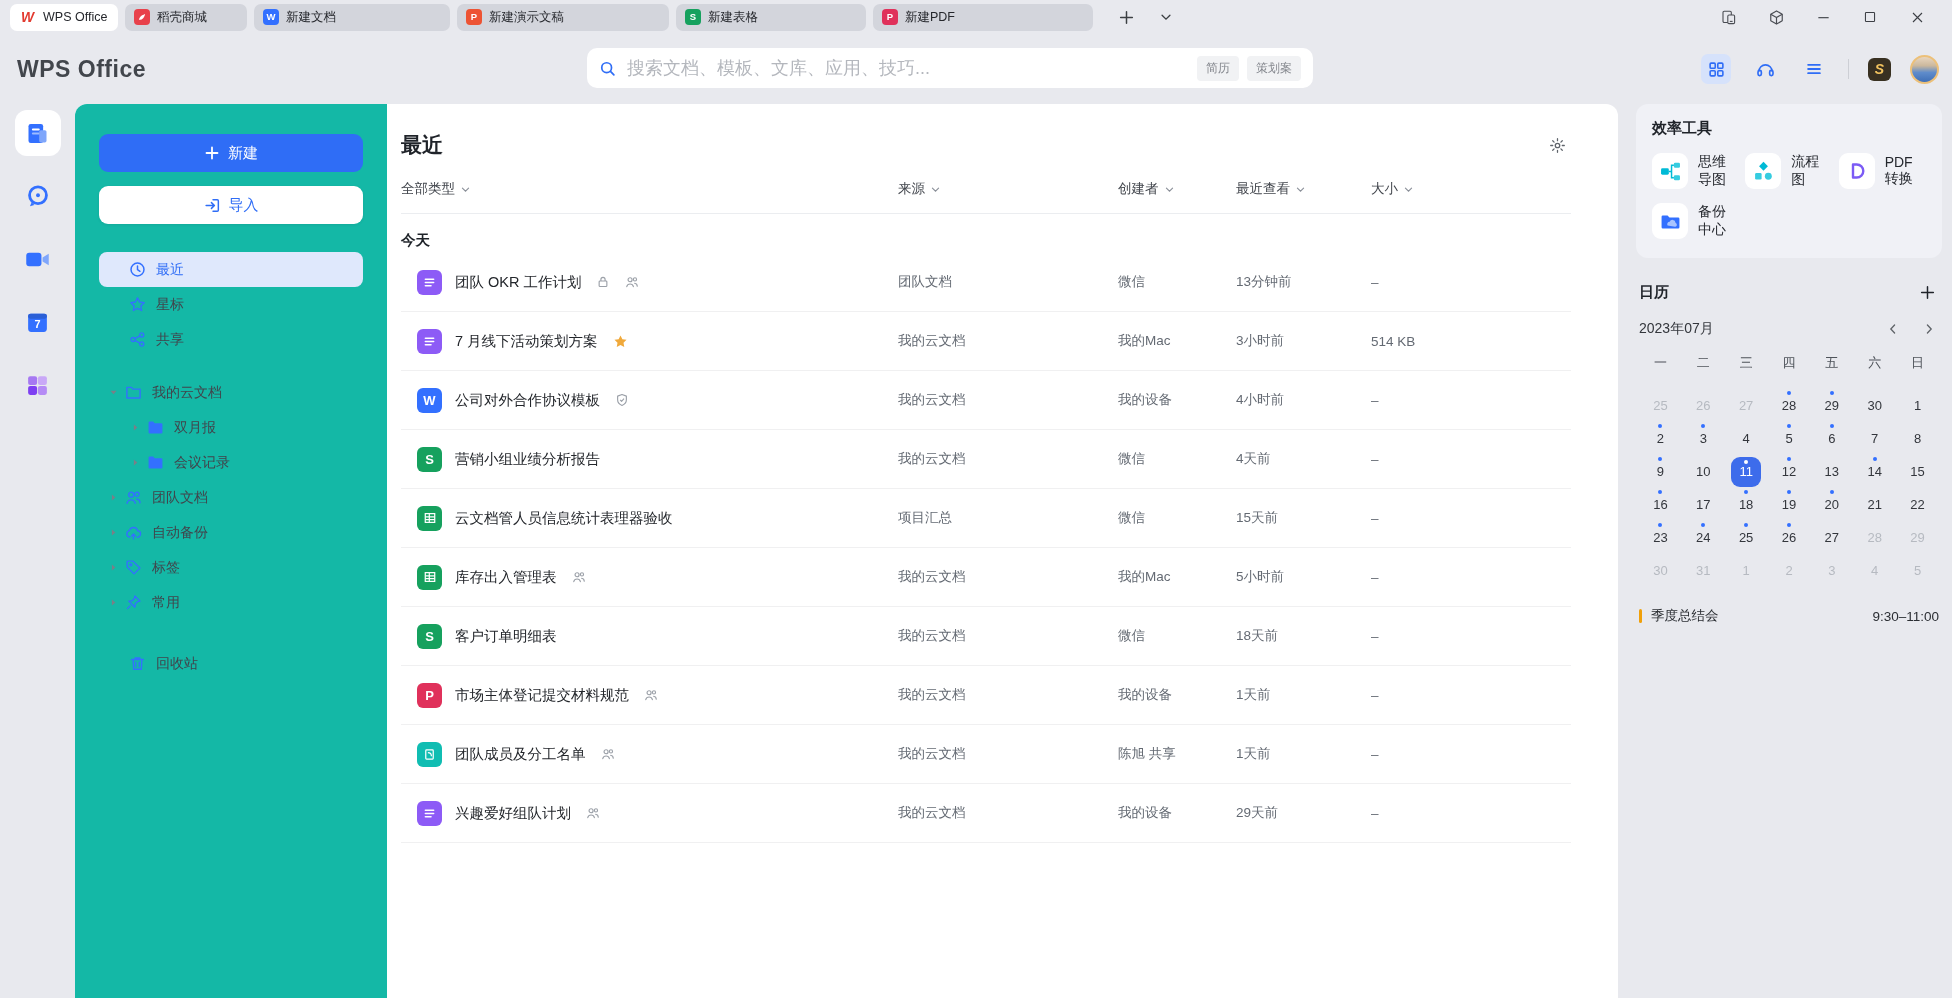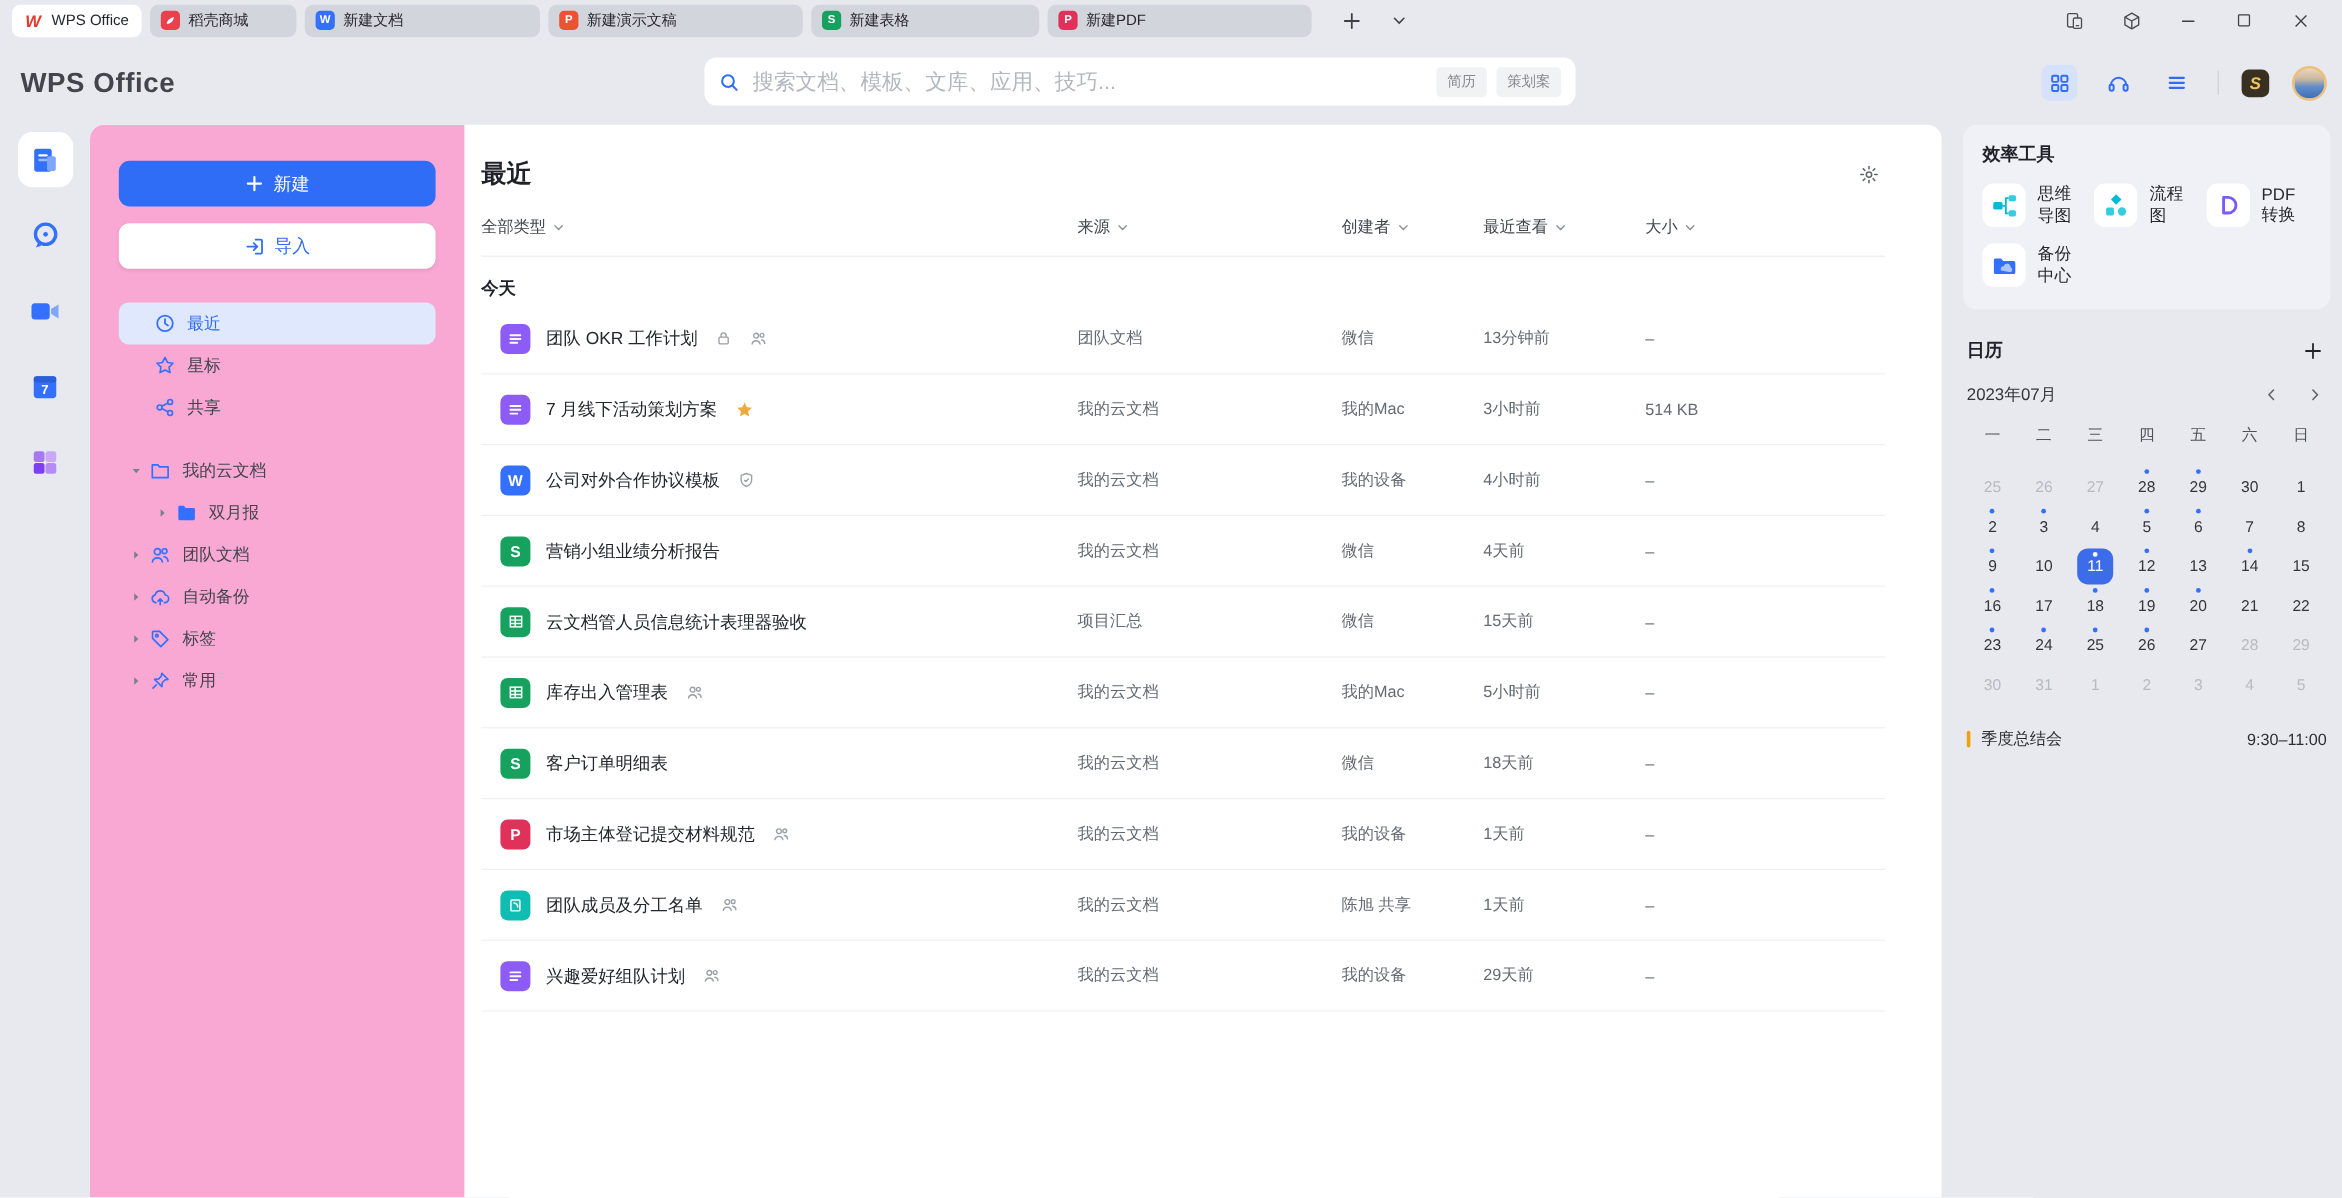--- a/index.html
+++ b/index.html
@@ -44,21 +44,21 @@
 
   
   .main{position:absolute;top:104px;left:0;right:0;bottom:0;display:flex;}
   .rail{width:75px;flex:none;display:flex;flex-direction:column;align-items:center;padding-top:6px;gap:17px;}
   .rail-item{width:46px;height:46px;border-radius:12px;display:flex;align-items:center;justify-content:center;}
   .rail-item.active{background:#fff;}
 
   .card{width:1543px;flex:none;background:#fff;border-radius:12px 12px 0 0;display:flex;overflow:hidden;}
 
   
-  .sidebar{width:312px;flex:none;background:#f9a8d4;padding:30px 24px 0;box-sizing:border-box;}
+  .sidebar{width:312px;flex:none;background:#14b8a6;padding:30px 24px 0;box-sizing:border-box;}
   .btn{height:38px;border-radius:9px;display:flex;align-items:center;justify-content:center;gap:8px;
        font-size:15px;cursor:default;}
   .btn-new{background:#2f6df6;color:#fff;}
   .btn-import{background:#fff;color:#2f6df6;margin-top:14px;box-shadow:0 1px 3px rgba(31,35,41,.09);}
   .nav{margin-top:28px;}
   .nav-item{height:35px;border-radius:8px;display:flex;align-items:center;font-size:14px;color:#41454c;
             padding:0 8px;box-sizing:border-box;}
   .nav-item .icon{color:#3370ff;margin-right:10px;}
   .nav-item .icon svg{width:17px;height:17px;}
   .nav-item.active{background:#dfe8fc;color:#2f6df6;}
@@ -369,20 +369,33 @@
                 <path d="M5.6 3.6L10.6 8l-5 4.4z" fill="#7a7f87"></path>
               </svg>
             </span>
             <span class="icon">
               <svg viewBox="0 0 16 16">
                 <path d="M1.5 3.4a1 1 0 011-1h3.3l1.4 1.6h6.3a1 1 0 011 1v7.6a1 1 0 01-1 1H2.5a1 1 0 01-1-1z" fill="#3370FF"></path>
               </svg>
             </span>
             <span>双月报</span>
           </div>
+          <div class="nav-item child">
+            <span class="caret">
+              <svg viewBox="0 0 16 16">
+                <path d="M5.6 3.6L10.6 8l-5 4.4z" fill="#7a7f87"></path>
+              </svg>
+            </span>
+            <span class="icon">
+              <svg viewBox="0 0 16 16">
+                <path d="M1.5 3.4a1 1 0 011-1h3.3l1.4 1.6h6.3a1 1 0 011 1v7.6a1 1 0 01-1 1H2.5a1 1 0 01-1-1z" fill="#3370FF"></path>
+              </svg>
+            </span>
+            <span>会议记录</span>
+          </div>
           <div class="nav-item tree">
             <span class="caret">
               <svg viewBox="0 0 16 16">
                 <path d="M5.6 3.6L10.6 8l-5 4.4z" fill="#7a7f87"></path>
               </svg>
             </span>
             <span class="icon">
               <svg viewBox="0 0 16 16" fill="none" stroke="currentColor" stroke-width="1.3" stroke-linecap="round">
                 <circle cx="5.8" cy="5.4" r="2.4"></circle>
                 <path d="M1.9 13.4a4 4 0 017.8 0"></path>
@@ -426,20 +439,28 @@
                 <path d="M5.6 3.6L10.6 8l-5 4.4z" fill="#7a7f87"></path>
               </svg>
             </span>
             <span class="icon">
               <svg viewBox="0 0 16 16" fill="none" stroke="currentColor" stroke-width="1.3" stroke-linejoin="round">
                 <path d="M9.3 1.9l4.8 4.8-2.4.5-2 2-.4 3.2-5.7-5.7 3.2-.4 2-2z"></path>
                 <path d="M5.3 10.7L2 14"></path>
               </svg>
             </span>
             <span>常用</span>
+          </div>
+          <div class="nav-item plain gap-trash">
+            <span class="icon">
+              <svg viewBox="0 0 16 16" fill="none" stroke="currentColor" stroke-width="1.3" stroke-linecap="round">
+                <path d="M2.5 4.2h11M5.8 4.2V2.8h4.4v1.4M3.9 4.2l.5 9.2h7.2l.5-9.2M6.4 6.8v4.2M9.6 6.8v4.2"></path>
+              </svg>
+            </span>
+            <span>回收站</span>
           </div>
         </div>
     </div>
 
     <div class="content">
       <div class="content-header">
         <span class="page-title">最近</span>
         <span class="gear-btn" id="ic-gear">
             <svg viewBox="0 0 16 16" width="17" height="17" fill="none" stroke="#5f646b" stroke-width="1.2" stroke-linecap="round">
               <circle cx="8" cy="8" r="2.1"></circle>

